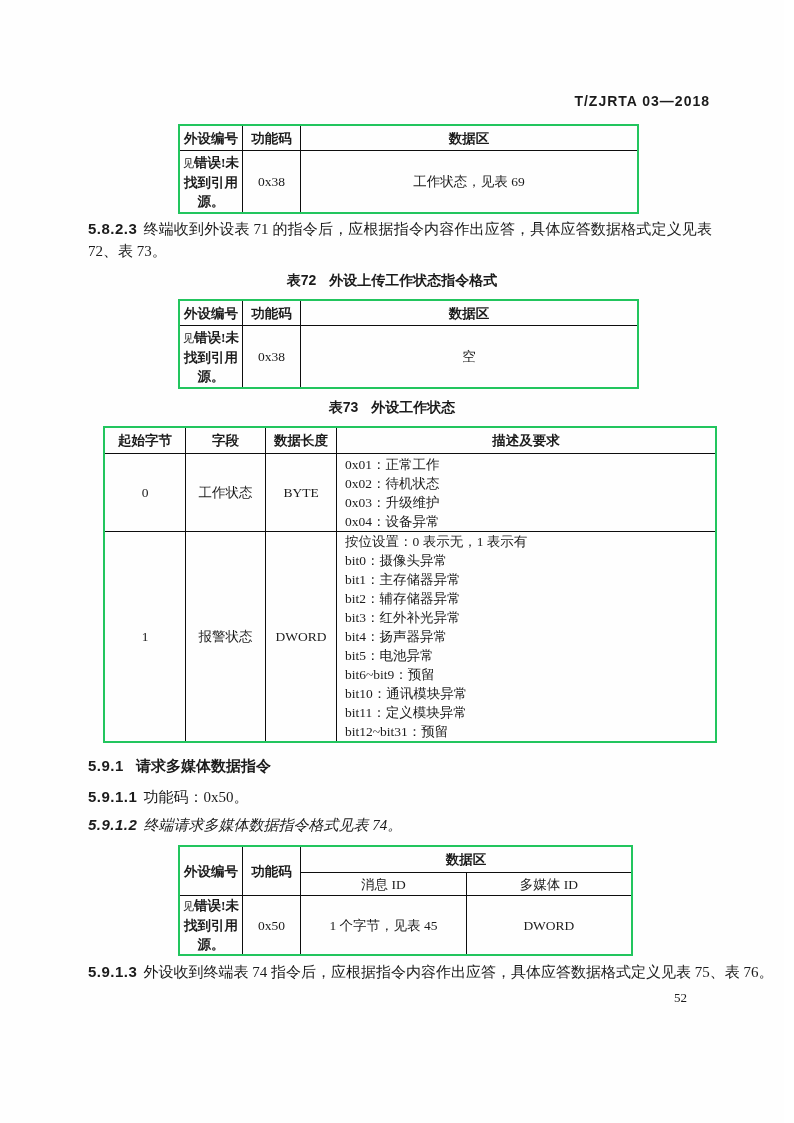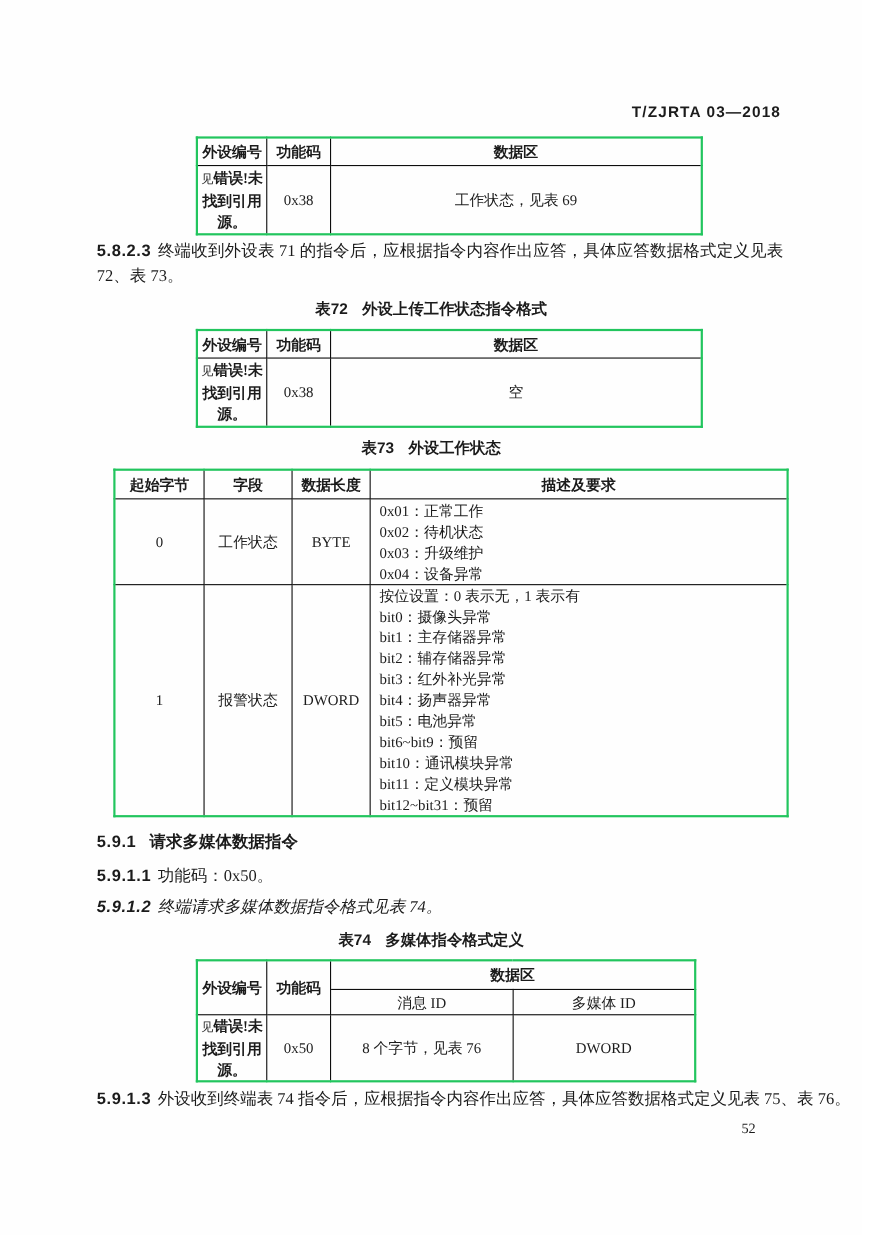--- a/index.html
+++ b/index.html
@@ -211,37 +211,36 @@
   </tbody>
     </table>
 
 
   <div class="heading mt19"><span class="h-num">5.9.1</span><span>请求多媒体数据指令</span></div>
 
   <p class="para mt11" style="margin-top:11px"><span class="sec-num">5.9.1.1</span><span>功能码：0x50。</span></p>
 
   <p class="para mt6" style="margin-top:6px"><span class="sec-num">5.9.1.2</span><span>终端请求多媒体数据指令格式见表 74。</span></p>
 
-  <div class="caption mt9"><span class="cap-num">表74</span><span class="cap-title">多媒体指令格式定义</span></div>
 
   <table class="doc-tbl tbl-small tbl-74">
     <tbody>
         <tr class="hdr1">
       <th class="c1" rowspan="2">外设编号</th>
       <th class="c2" rowspan="2">功能码</th>
       <th colspan="2">数据区</th>
     </tr>
     <tr class="sub-row">
       <td class="c3a">消息 ID</td>
       <td class="c3b">多媒体 ID</td>
     </tr>
     <tr class="body-row">
       <td class="ref-cell"><span class="ref-prefix">见</span><span class="ref-bold">错误!未找到引用源。</span></td>
       <td>0x50</td>
-      <td>8 个字节，见表 76</td>
+      <td>1 个字节，见表 45</td>
       <td>DWORD</td>
     </tr>
   </tbody>
     </table>
 
   <p class="para para-nowrap mt4" style="margin-top:5px"><span class="sec-num">5.9.1.3</span><span>外设收到终端表 74 指令后，应根据指令内容作出应答，具体应答数据格式定义见表 75、表 76。</span></p>
 
   <div class="page-num">52</div>
 
 </div>

